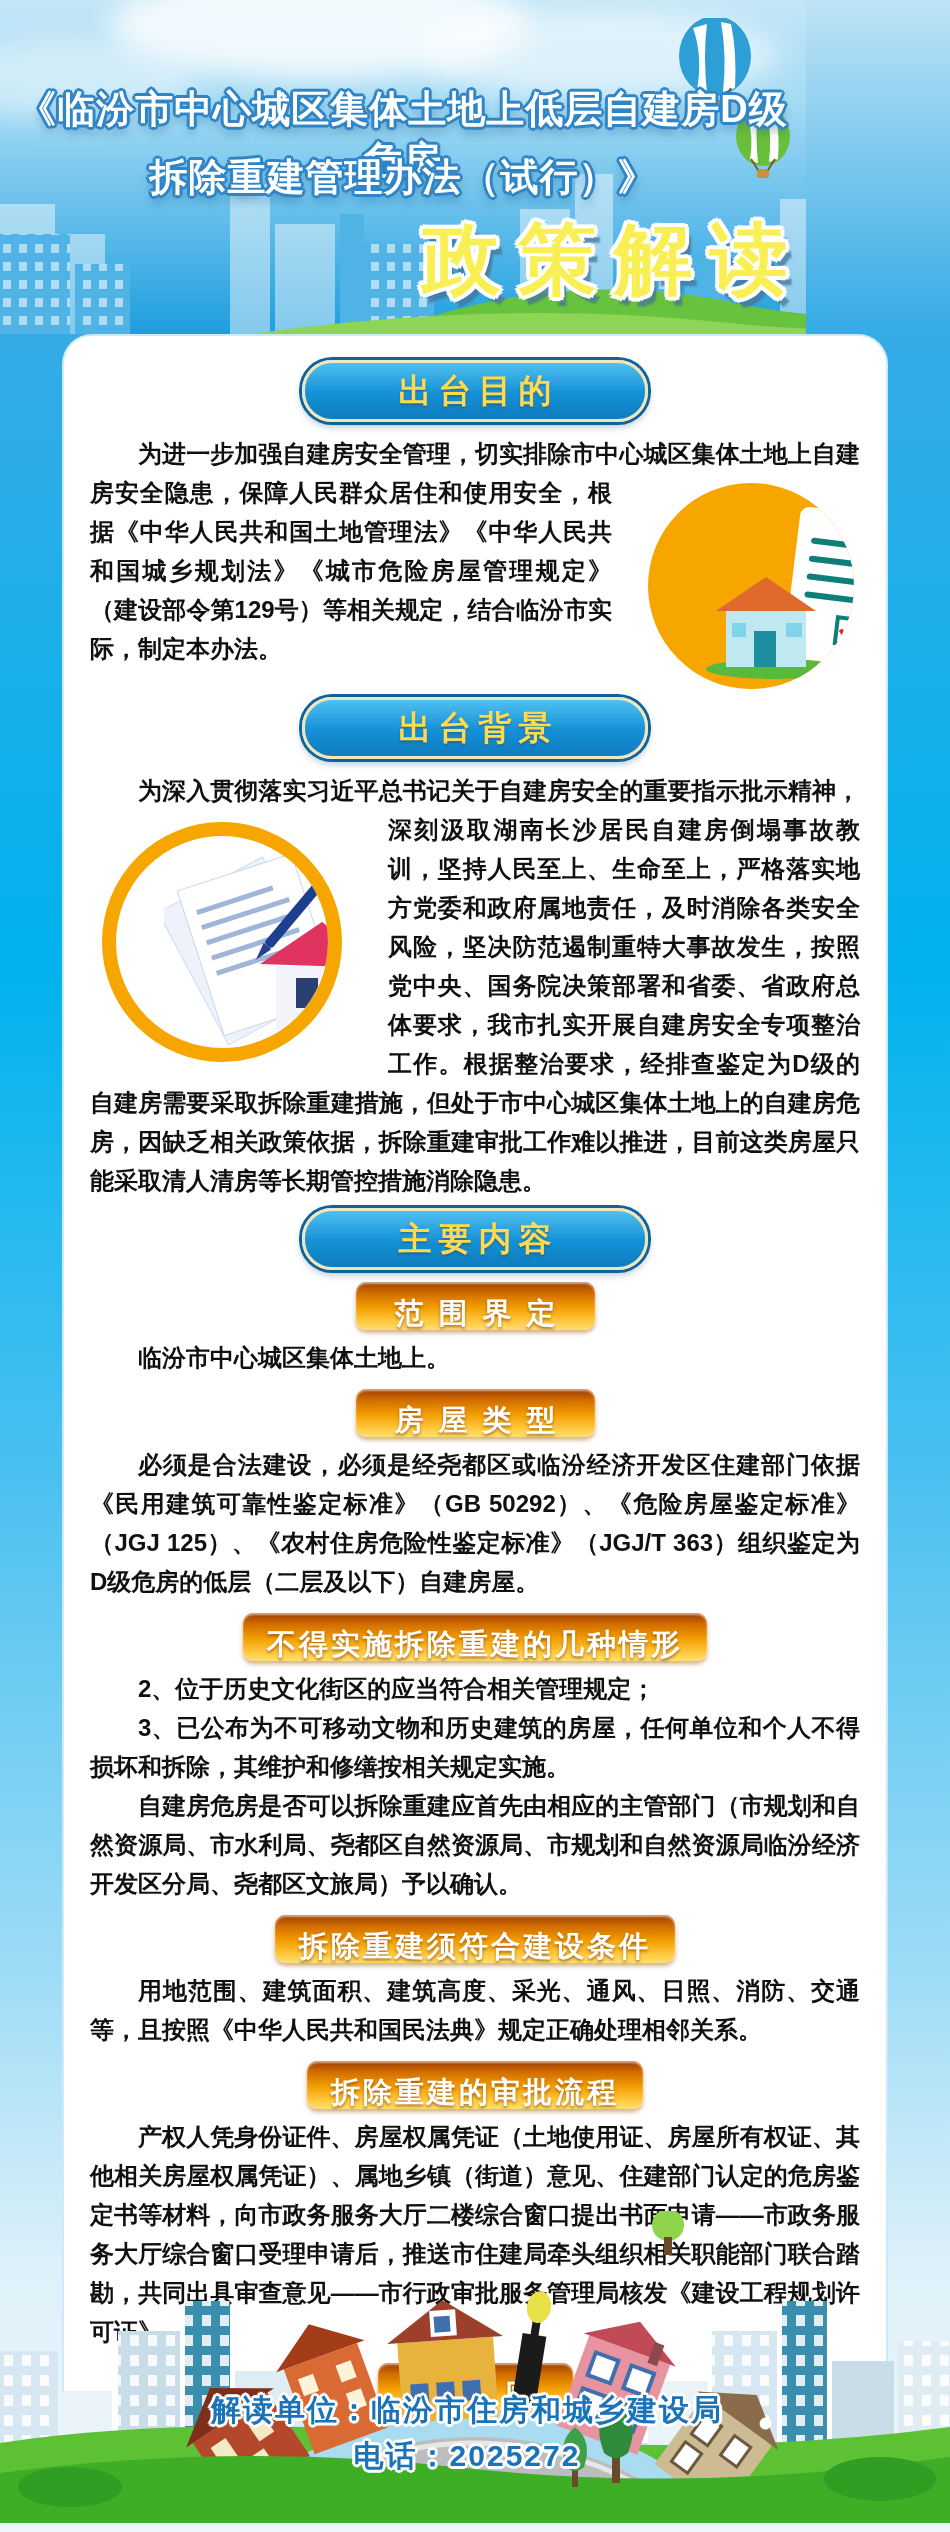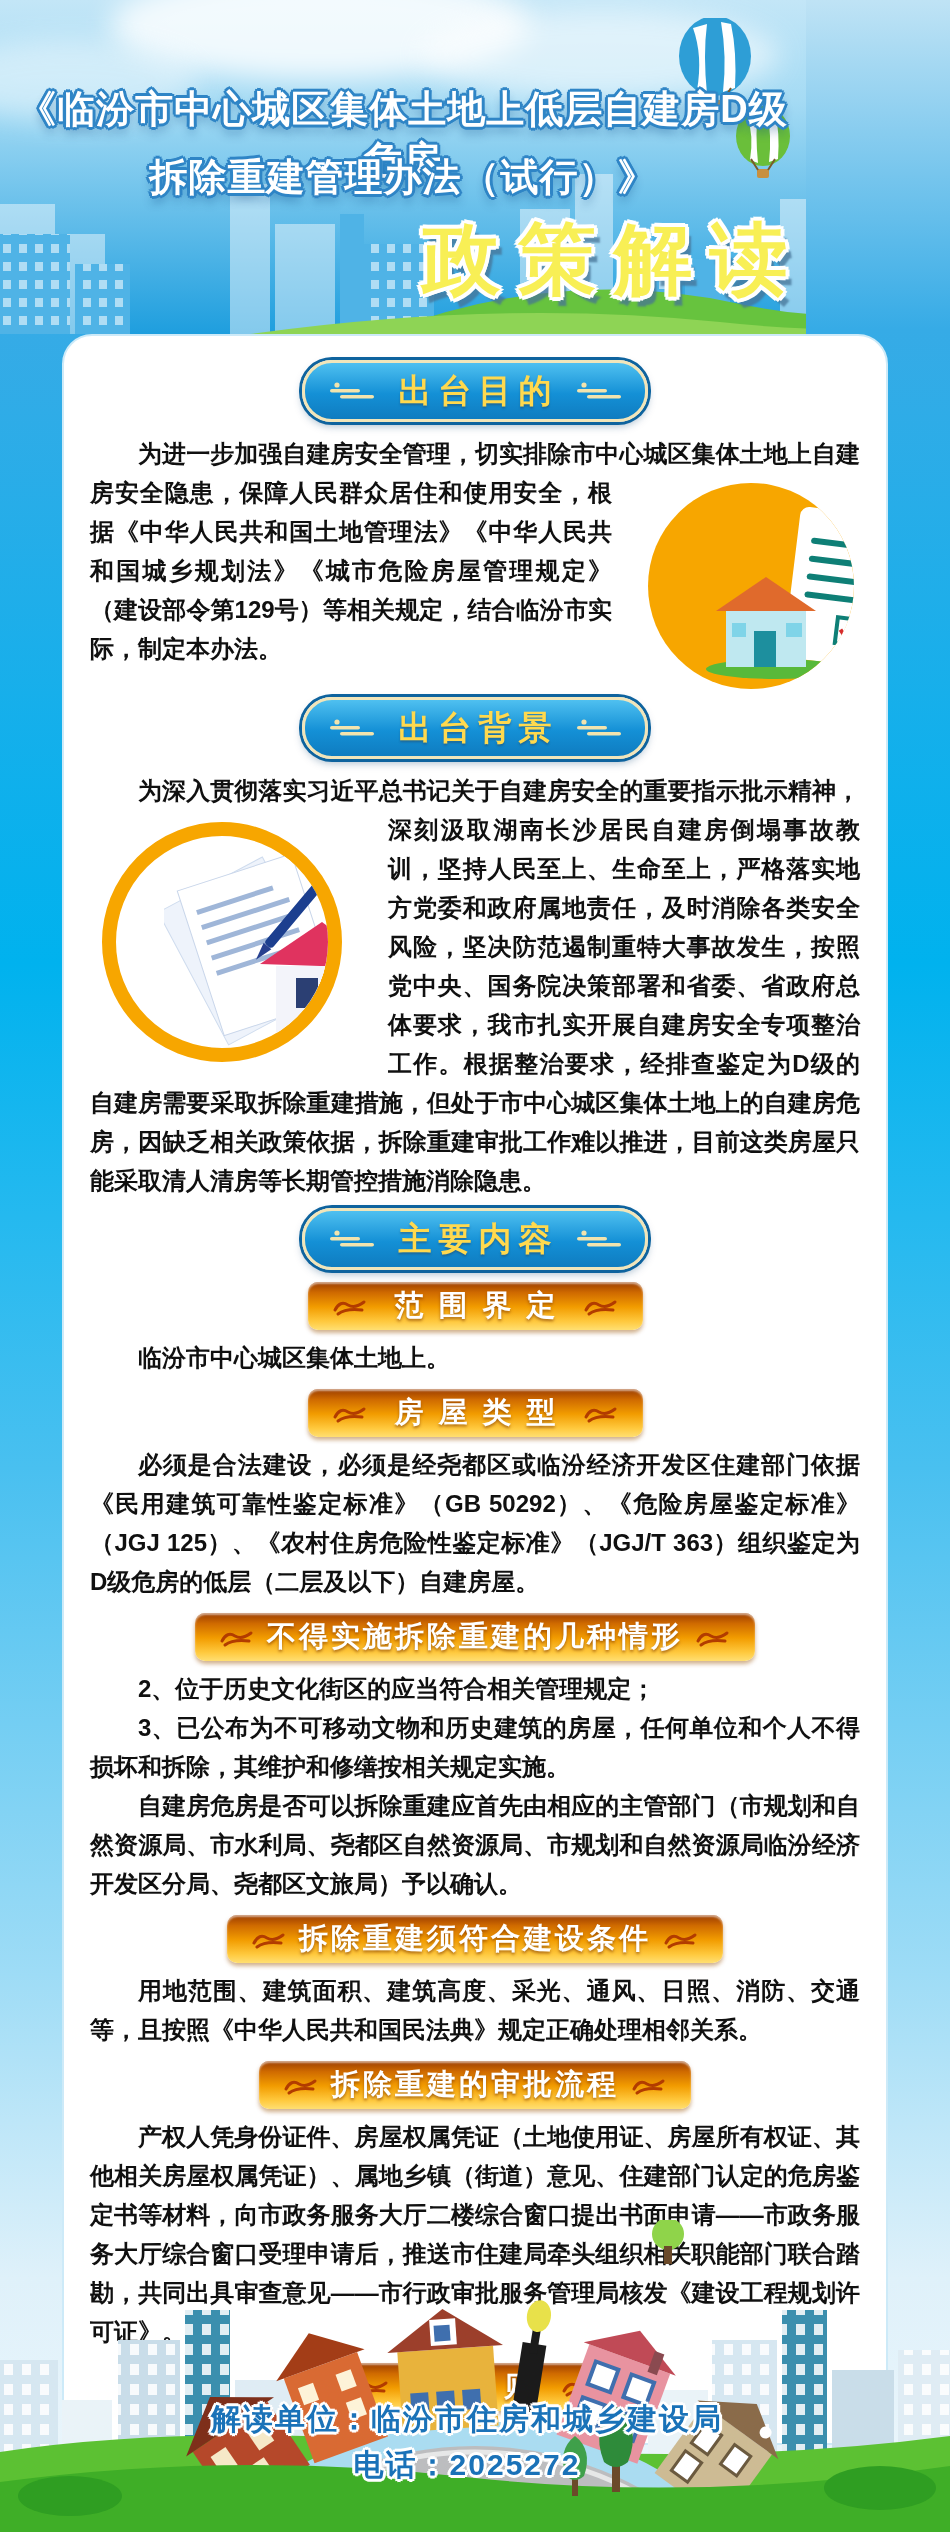--- a/index.html
+++ b/index.html
@@ -18,36 +18,36 @@
     text-shadow:-3px 0 #2f85c6,3px 0 #2f85c6,0 -3px #2f85c6,0 3px #2f85c6,-2px -2px #2f85c6,2px -2px #2f85c6,-2px 2px #2f85c6,2px 2px #2f85c6,0 7px 10px rgba(15,75,135,.45);}
   .t1{top:84px;} .t2{top:152px;}
   .t3{position:absolute;top:208px;width:100%;text-align:right;font-weight:900;font-size:78px;color:#f8ef55;letter-spacing:18px;text-indent:18px;
     text-shadow:-4px 0 #fff,4px 0 #fff,0 -4px #fff,0 4px #fff,-3px -3px #fff,3px -3px #fff,-3px 3px #fff,3px 3px #fff,6px 9px 2px rgba(70,115,150,.75);}
   .balloons{position:absolute;top:18px;right:8px;}
   
   .card{position:absolute;left:62px;top:334px;width:826px;box-sizing:border-box;
     background:#fff;border:2px solid #cdeaf8;border-radius:30px;padding:16px 26px 24px;}
   .ban{display:flex;width:max-content;min-width:324px;margin:8px auto 12px;align-items:center;justify-content:center;gap:16px;height:56px;padding:0 8px;border-radius:30px;clear:both;
     background:linear-gradient(180deg,#4fc0f0,#1490d6 55%,#0f7cc0);border:3px solid #f1e5ba;
-    box-shadow:0 0 0 3px #0e639e,0 4px 8px rgba(0,60,110,.35);}
+    box-shadow:0 0 0 3px #0e639e,0 4px 8px rgba(0,60,110,.35);flex-direction:column;}
   .ban .lab{color:#ffd94e;font-size:33px;font-weight:bold;letter-spacing:7px;text-indent:7px;text-shadow:0 2px 2px rgba(40,70,100,.45);}
   .ribbon{display:flex;width:max-content;margin:12px auto 8px;align-items:center;gap:12px;height:48px;padding:0 24px;border-radius:10px;clear:both;
     background:linear-gradient(180deg,#9a3c00,#cf6a00 22%,#f29c00 52%,#ffc93e 82%,#ffdf72);
-    box-shadow:0 3px 4px rgba(150,80,0,.45),inset 0 2px 2px rgba(255,255,255,.55);}
+    box-shadow:0 3px 4px rgba(150,80,0,.45),inset 0 2px 2px rgba(255,255,255,.55);flex-direction:column;}
   .ribbon .lab{color:#fff;font-size:29px;font-weight:bold;letter-spacing:3px;text-shadow:0 2px 3px rgba(120,50,0,.6);}
   .ribbon.short .lab{letter-spacing:15px;text-indent:15px;}
   .body-p{font-size:24px;line-height:39px;font-weight:bold;color:#101010;margin:0;text-align:justify;}
   .ti{text-indent:2em;}
   .illA{float:right;width:232px;height:212px;margin:10px 0 2px 16px;position:relative;}
   .illB{float:left;width:282px;height:232px;margin:8px 16px 2px 0;position:relative;}
   .orb{position:absolute;border-radius:50%;overflow:hidden;}
   .orbA{right:6px;top:0;width:206px;height:206px;background:#f7a600;}
   .orbB{left:12px;top:4px;width:212px;height:212px;background:#fff;border:14px solid #f7a600;}
   
-  .footer{position:absolute;left:0;bottom:0;width:934px;height:312px;}
+  .footer{position:absolute;left:0;bottom:9px;width:934px;height:312px;}
   .footer svg{display:block;}
   .footer-text{position:absolute;left:0;bottom:44px;width:100%;text-align:center;}
   .footer-text div{font-size:30px;line-height:46px;font-weight:900;color:#1a72b8;letter-spacing:2px;
     text-shadow:-3px 0 #fff,3px 0 #fff,0 -3px #fff,0 3px #fff,-2px -2px #fff,2px -2px #fff,-2px 2px #fff,2px 2px #fff;}
 </style>
 </head>
 <body>
 
 <div class="hero">
   <div class="cloud" style="left:110px;top:-30px;width:420px;height:110px;"></div>

